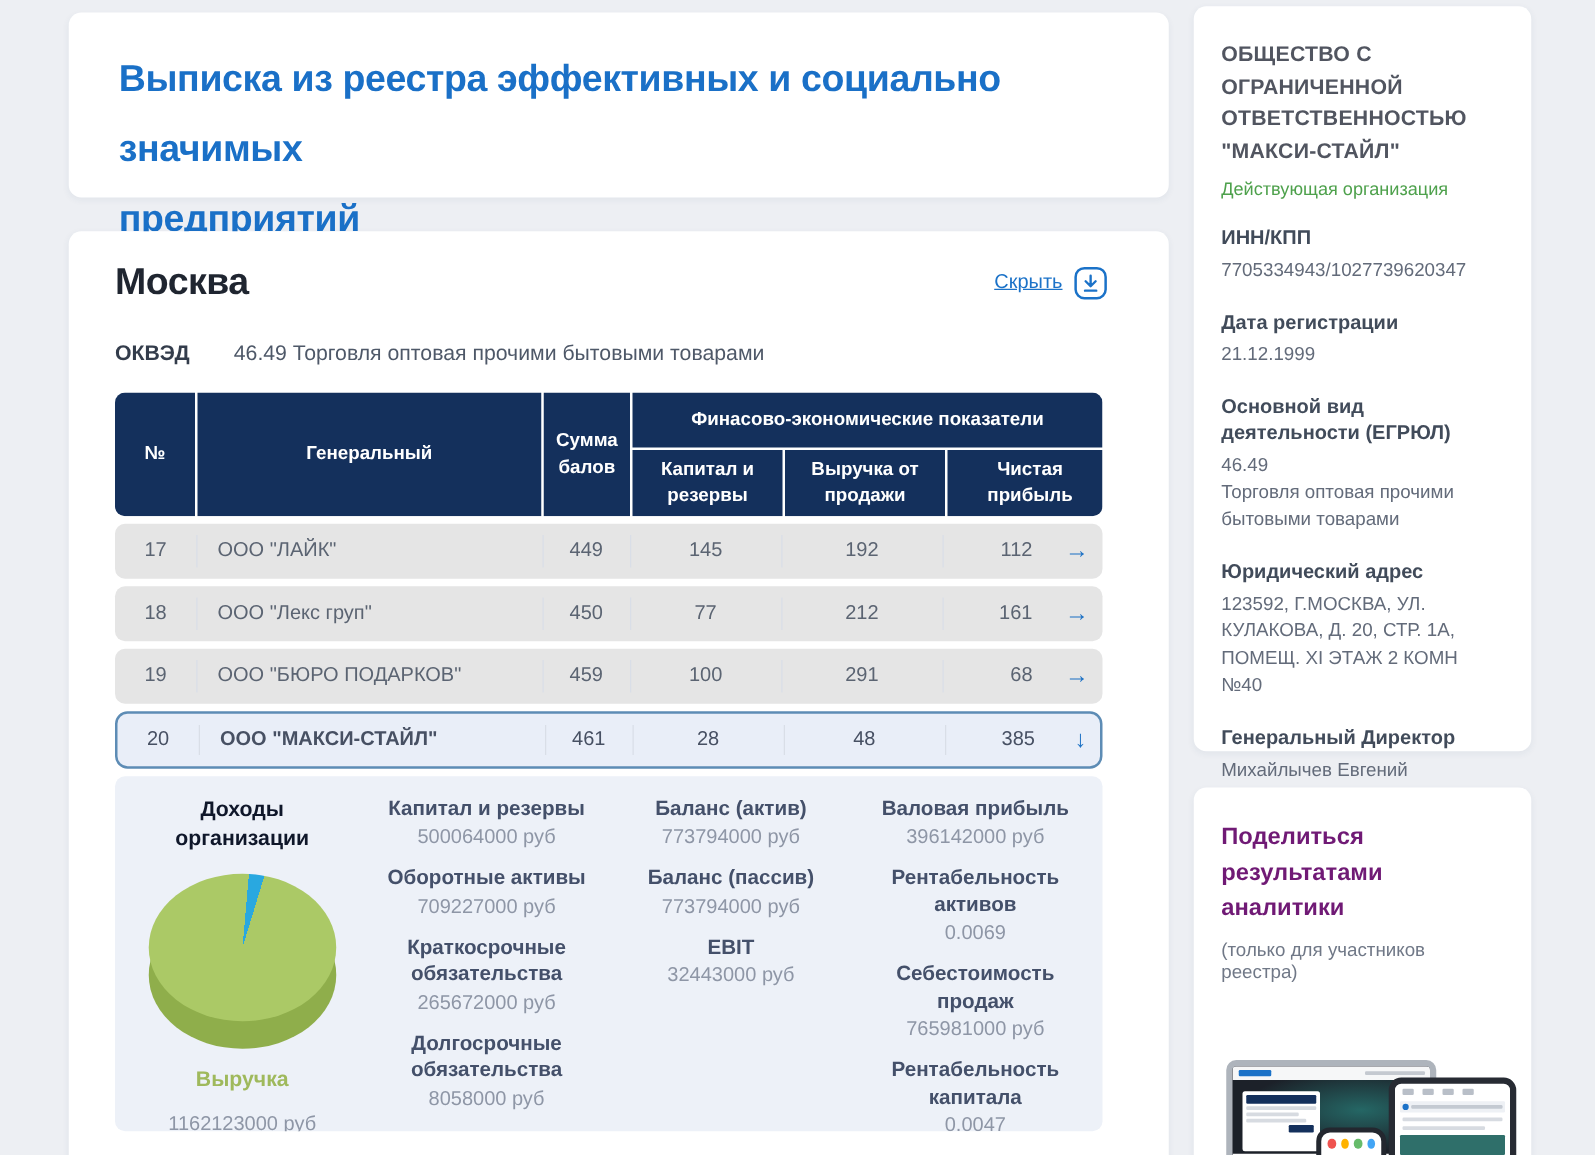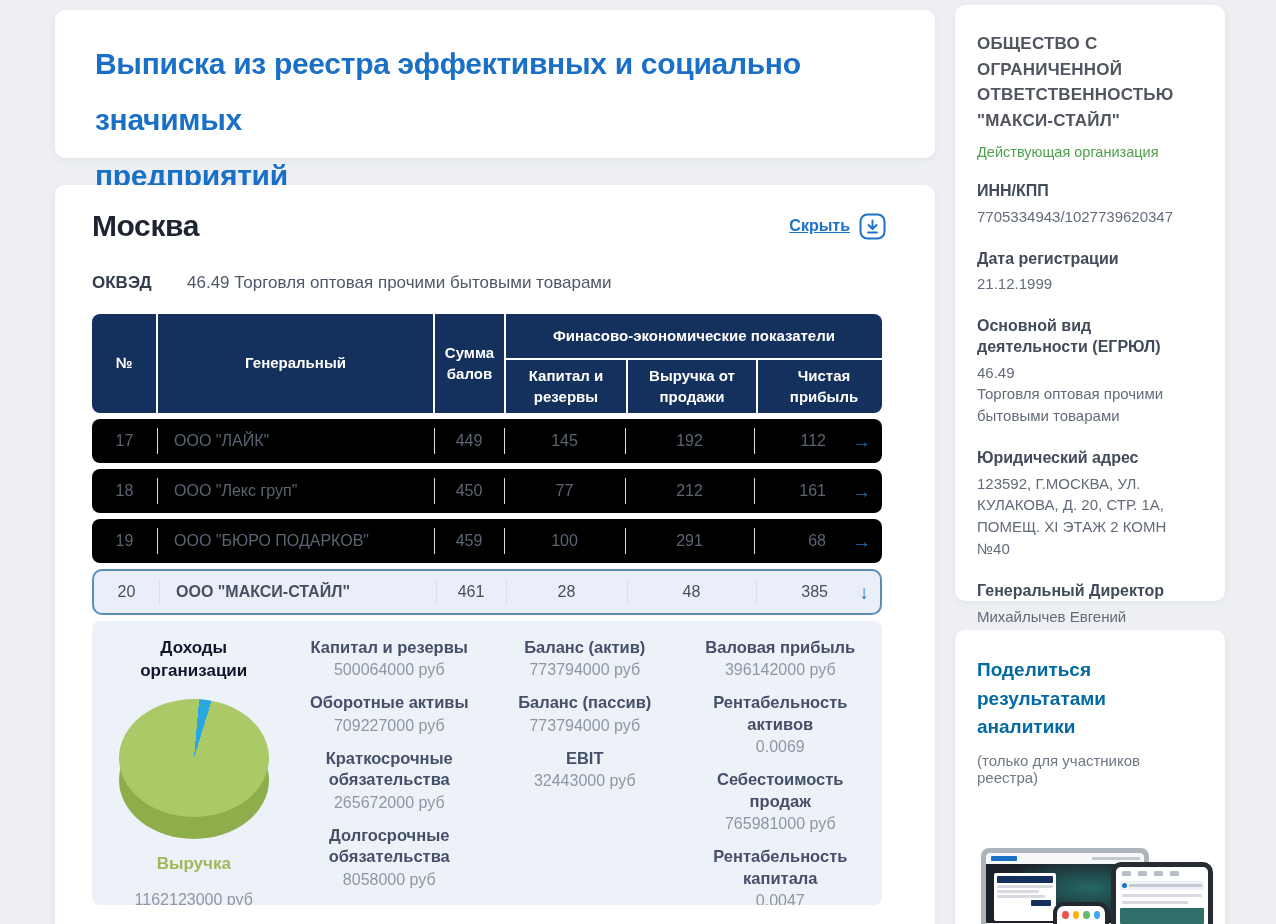--- a/index.html
+++ b/index.html
@@ -9,38 +9,38 @@
   .card { background:#fff; border-radius:10px; box-shadow:0 2px 6px rgba(40,60,100,.06); }
 
   
   .title-card { position:absolute; left:55px; top:10px; width:880px; height:148px; padding:26px 40px; }
   .page-title { color:#1a70c7; font-size:30px; font-weight:bold; letter-spacing:-0.3px; line-height:56px; white-space:pre-line; }
 
   .main-card { position:absolute; left:55px; top:185px; width:880px; height:760px; padding:24px 49px 12px 37px; }
   .region-row { display:flex; justify-content:space-between; align-items:center; }
   .region-title { font-size:30px; font-weight:bold; color:#1f2530; letter-spacing:-0.4px; }
   .hide-wrap { display:flex; align-items:center; gap:9px; cursor:pointer; }
-  .hide-link { color:#1b72c8; font-weight:bold; font-size:16px; text-decoration:underline; }
+  .hide-link { color:#1b72c8; font-weight:normal; font-size:16px; text-decoration:underline; }
   .hide-icon { display:block; }
 
   .okved-row { display:flex; margin-top:30px; font-size:17px; }
   .okved-label { font-weight:bold; color:#333c4b; width:95px; }
   .okved-value { color:#4e5868; }
 
   
   .tbl { width:790px; margin-top:21px; }
   .tbl-head { display:grid; grid-template-columns:64px 275px 69px 120px 128px 124px; grid-template-rows:44px 53px;
               gap:2px; background:#fff; border-radius:8px; overflow:hidden; }
   .th { background:#14305c; color:#fff; font-size:15px; font-weight:bold; display:flex; align-items:center; justify-content:center; text-align:center; line-height:1.35; padding:2px 8px; }
   .th-span2 { grid-row:1 / 3; }
   .th-group { grid-column:4 / 7; grid-row:1; }
   .th-sub1 { grid-column:4; grid-row:2; } .th-sub2 { grid-column:5; grid-row:2; } .th-sub3 { grid-column:6; grid-row:2;padding-left:16px; }
 
   .tr { position:relative; display:grid; grid-template-columns:65px 277px 70px 121px 129px 128px; height:44px; margin-top:6px;
-        background:#000000; border-radius:8px; align-items:center; font-size:16px; color:#5b6472; cursor:pointer; }
+        background:#e5e5e5; border-radius:8px; align-items:center; font-size:16px; color:#5b6472; cursor:pointer; }
   .td { position:relative; height:100%; display:flex; align-items:center; justify-content:center; }
   .td + .td::before { content:''; position:absolute; left:0; top:9px; bottom:9px; width:1px; background:#d9dee7; }
   .td-company { justify-content:flex-start; padding-left:17px; }
   .td-profit { justify-content:flex-end; padding-right:56px; }
   .row-arrow { position:absolute; right:11px; top:50%; transform:translateY(-50%); color:#1e72c5; font-size:19px; font-weight:bold; line-height:1; }
   .tr.selected { background:#e9eef8; border:2px solid #5d8cb5; border-radius:10px; height:46px; color:#475063; }
   .tr.selected .td-company { font-weight:bold; }
 
   
   .details { width:790px; height:284px; margin-top:6px; background:#edf1f8; border-radius:8px;
@@ -62,21 +62,21 @@
 
   
   .info-card { position:absolute; left:955px; top:5px; width:270px; height:596px; padding:26px 22px; }
   .company-name { font-size:17px; font-weight:bold; color:#515560; line-height:1.5; letter-spacing:.2px; }
   .company-status { margin-top:11px; font-size:14.5px; color:#4ea14c; }
   .info-field { margin-top:21px; }
   .info-label { font-size:16px; font-weight:bold; color:#414b5a; line-height:1.3; }
   .info-value { font-size:15px; color:#636b7a; line-height:1.45; margin-top:4px; white-space:pre-line; }
 
   .share-card { position:absolute; left:955px; top:630px; width:270px; height:312px; padding:26px 22px; }
-  .share-title { font-size:19px; font-weight:bold; color:#0369a1; line-height:1.5; }
+  .share-title { font-size:19px; font-weight:bold; color:#701a75; line-height:1.5; }
   .share-subtitle { font-size:15px; color:#707887; margin-top:10px; }
 
   
   .devices { position:relative; width:236px; height:160px; margin-top:24px; }
   .laptop { position:absolute; left:4px; top:38px; width:170px; }
   .laptop-screen { width:168px; height:100px; background:#1c2129; border:5px solid #aeb4bc; border-radius:8px 8px 3px 3px; position:relative; overflow:hidden; }
   .ls-top { position:absolute; top:0; left:0; right:0; height:11px; background:#f6f7f8; }
   .ls-logo { position:absolute; top:3px; left:5px; width:26px; height:5px; background:#1b72c8; border-radius:1px; }
   .ls-nav { position:absolute; top:4px; right:4px; width:48px; height:3px; background:#c4c9d0; border-radius:1px; }
   .ls-glow { position:absolute; top:11px; left:0; right:0; height:60px; background:radial-gradient(ellipse at 65% 40%, rgba(44,160,150,.55), rgba(28,33,41,0) 65%); }

